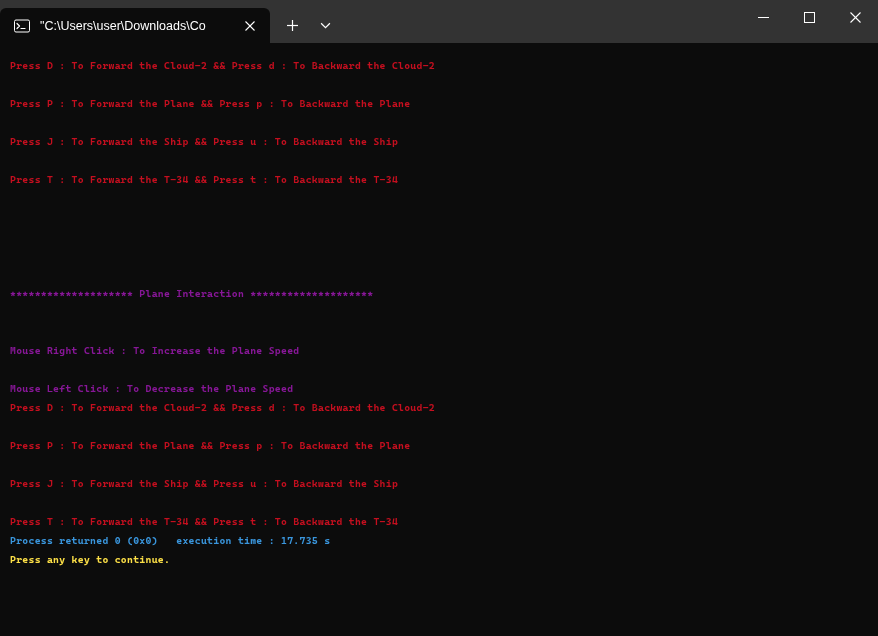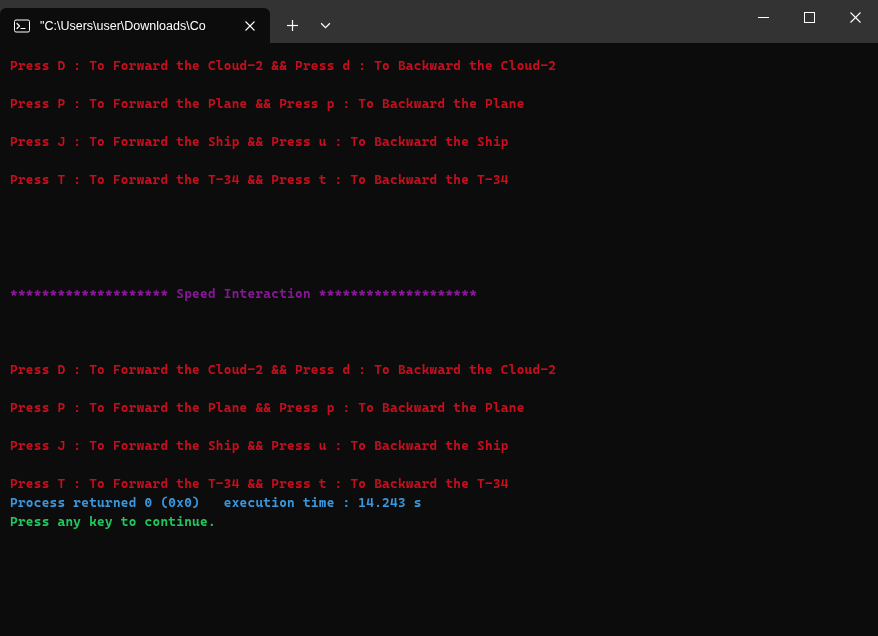--- a/index.html
+++ b/index.html
@@ -113,40 +113,40 @@
       justify-content: center;
       color: #ffffff;
       cursor: pointer;
     }
     .window-btn svg {
       width: 11px;
       height: 11px;
     }
     .terminal-content {
       padding: 0 10px;
-      font-size: 13px;
+      font-size: 10px;
       line-height: 19px;
       font-weight: bold;
       letter-spacing: 0.3px;
     }
     .line {
       white-space: pre;
       min-height: 19px;
     }
     .red {
       color: #c50f1f;
     }
     .magenta {
       color: #881798;
     }
     .cyan {
       color: #3a96dd;
     }
     .white {
-      color: #22c55e;
+      color: #fde047;
     }
     .spacer {
       height: 19px;
     }
   </style>
 </head>
 <body>
 
 <div class="titlebar">
   <div class="tab">
@@ -204,26 +204,28 @@
     <div class="line red">Press P : To Forward the Plane &amp;&amp; Press p : To Backward the Plane</div>
     <div class="spacer"></div>
     <div class="line red">Press J : To Forward the Ship &amp;&amp; Press u : To Backward the Ship</div>
     <div class="spacer"></div>
     <div class="line red">Press T : To Forward the T-34 &amp;&amp; Press t : To Backward the T-34</div>
     <div class="spacer"></div>
     <div class="spacer"></div>
     <div class="spacer"></div>
     <div class="spacer"></div>
     <div class="spacer"></div>
-    <div class="line magenta">******************** Speed Interaction ********************</div>
-    <div class="spacer"></div>
-    <div class="spacer"></div>
-    <div class="spacer"></div>
+    <div class="line magenta">******************** Plane Interaction ********************</div>
+    <div class="spacer"></div>
+    <div class="spacer"></div>
+    <div class="line magenta">Mouse Right Click : To Increase the Plane Speed</div>
+    <div class="spacer"></div>
+    <div class="line magenta">Mouse Left Click : To Decrease the Plane Speed</div>
     <div class="line red">Press D : To Forward the Cloud-2 &amp;&amp; Press d : To Backward the Cloud-2</div>
     <div class="spacer"></div>
     <div class="line red">Press P : To Forward the Plane &amp;&amp; Press p : To Backward the Plane</div>
     <div class="spacer"></div>
     <div class="line red">Press J : To Forward the Ship &amp;&amp; Press u : To Backward the Ship</div>
     <div class="spacer"></div>
     <div class="line red">Press T : To Forward the T-34 &amp;&amp; Press t : To Backward the T-34</div>
-    <div class="line cyan">Process returned 0 (0x0)   execution time : 14.243 s</div>
+    <div class="line cyan">Process returned 0 (0x0)   execution time : 17.735 s</div>
     <div class="line white">Press any key to continue.</div>
   </div>
 
 </body></html>

